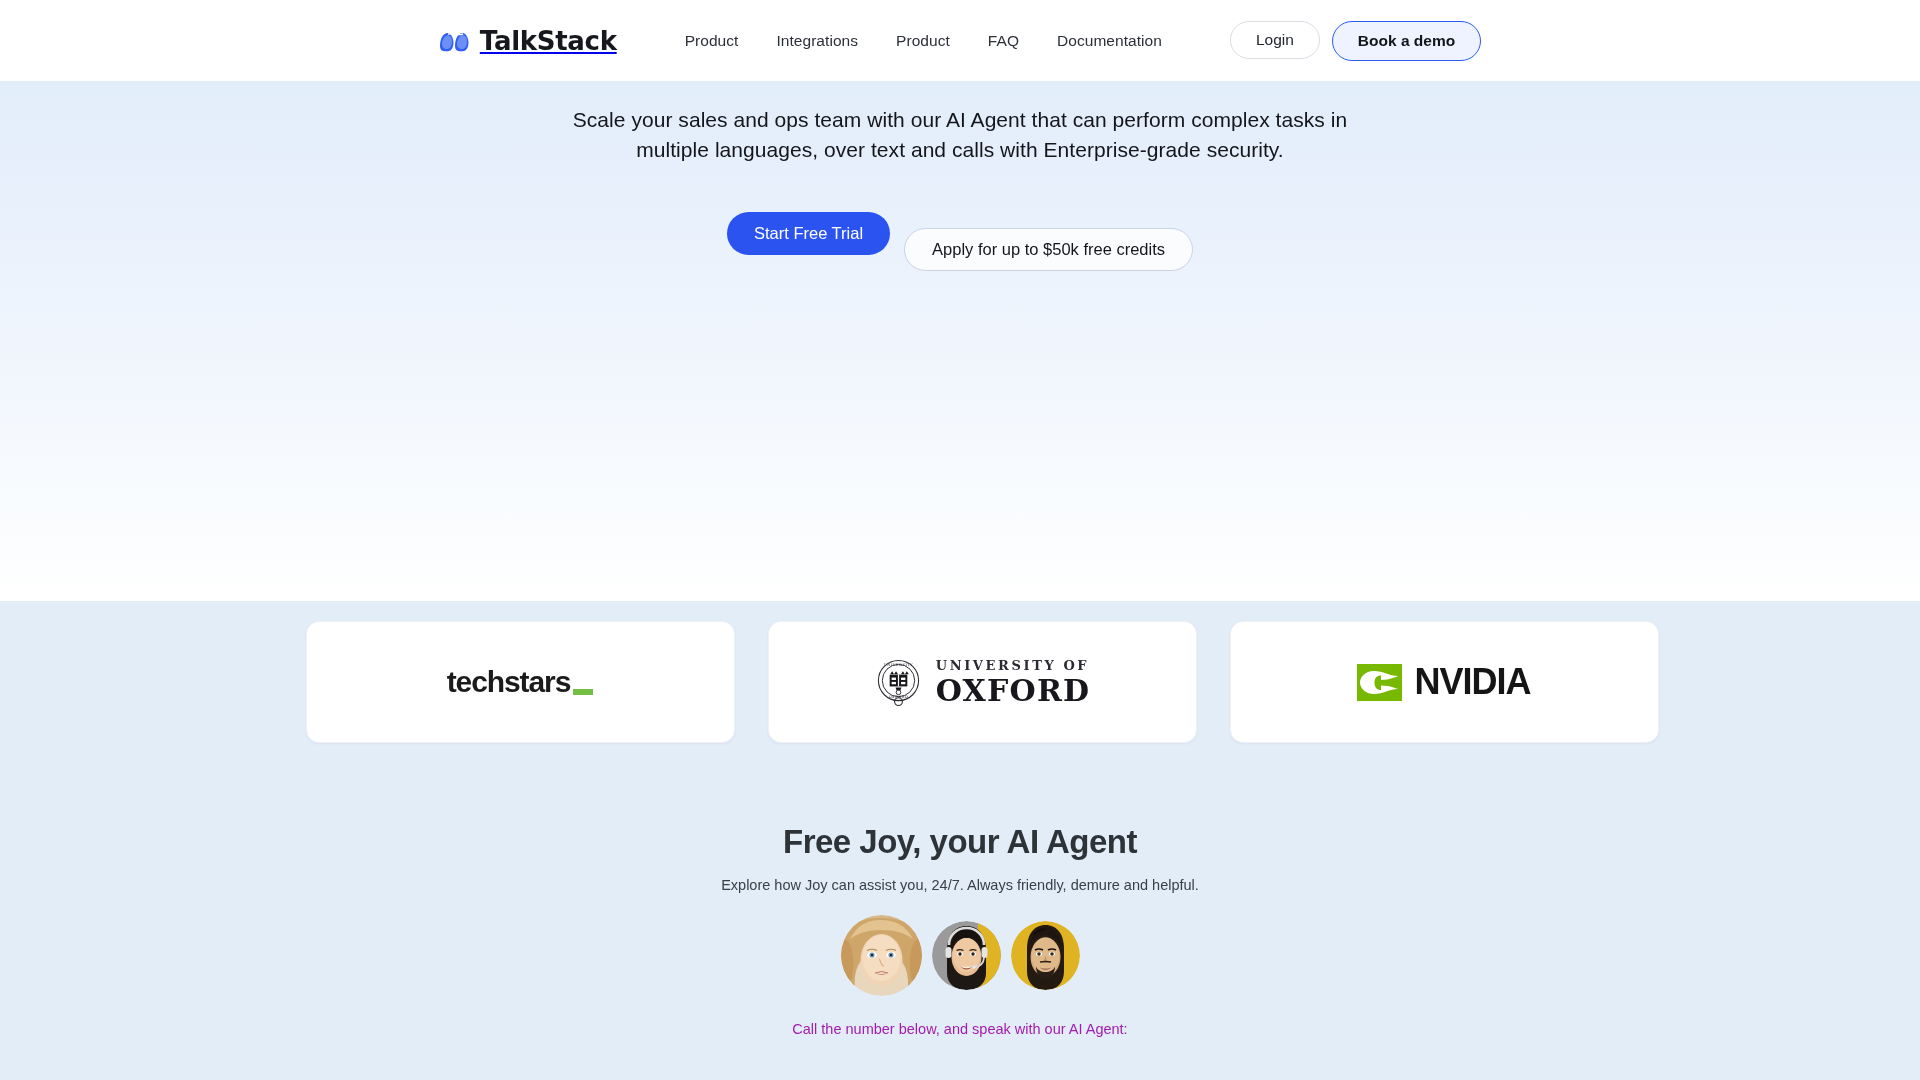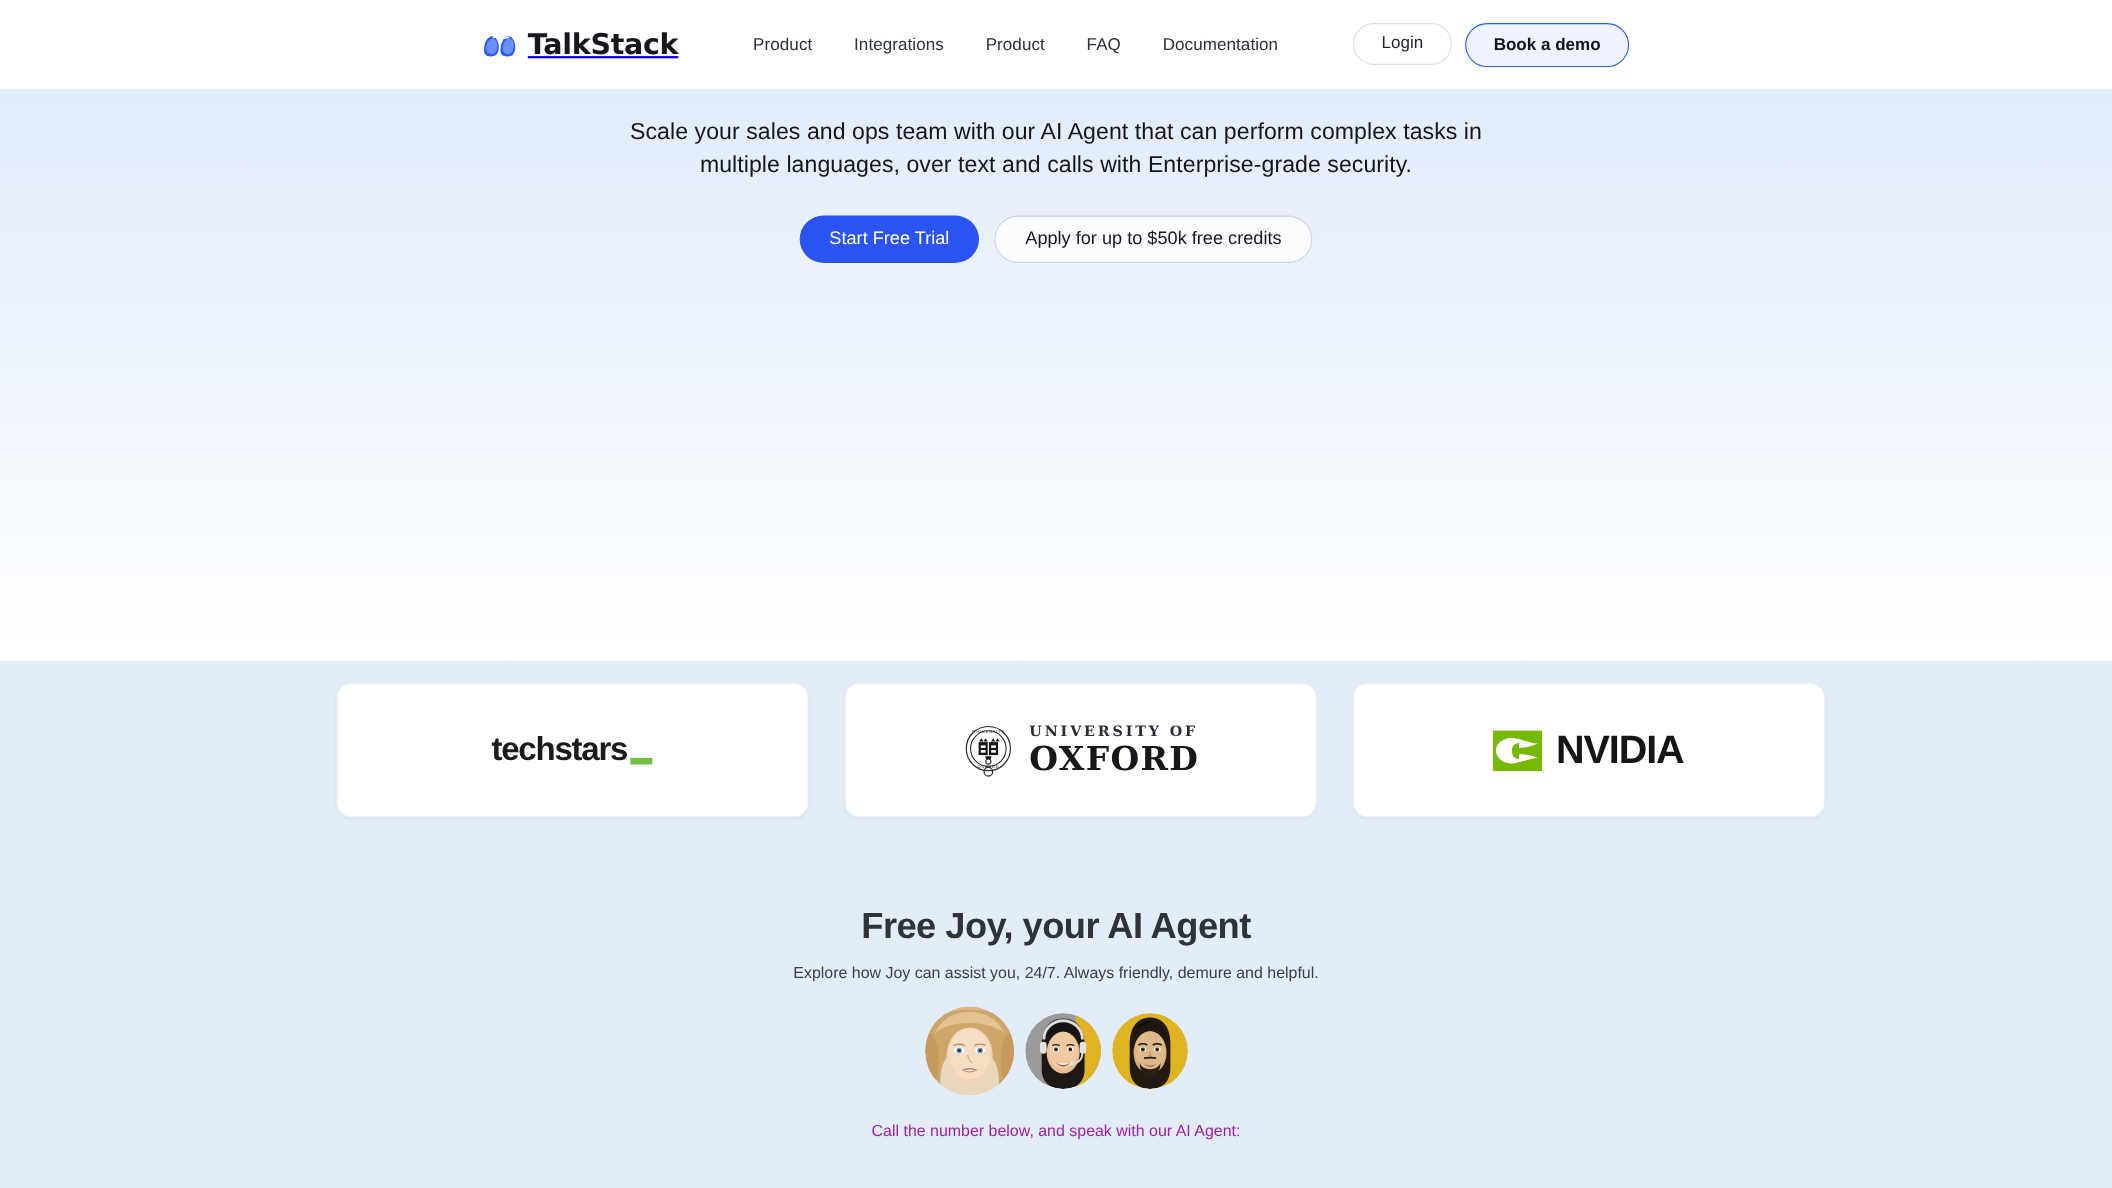--- a/index.html
+++ b/index.html
@@ -73,20 +73,21 @@
     height:43px;padding:0 27px;border-radius:999px;border:none;
     background:#2a53f0;color:#fff;font-size:16.5px;font-family:inherit;
     display:flex;align-items:center;justify-content:center;cursor:pointer;
     white-space:nowrap;
   }
   .btn-credits{
     height:43px;padding:0 27px;border-radius:999px;border:1px solid #c9d2e6;
     background:#fbfcfe;color:#14161b;font-size:16.5px;font-family:inherit;
     display:flex;align-items:center;justify-content:center;cursor:pointer;
     white-space:nowrap;
+    margin-top:32px;
   }
 
   
   .band{
     position:absolute;top:601px;left:0;width:1920px;height:479px;
     background:#e3edf8;
   }
   .logo-row{
     position:absolute;top:20px;left:0;width:1920px;
     display:flex;justify-content:center;gap:33px;padding-left:44px;

